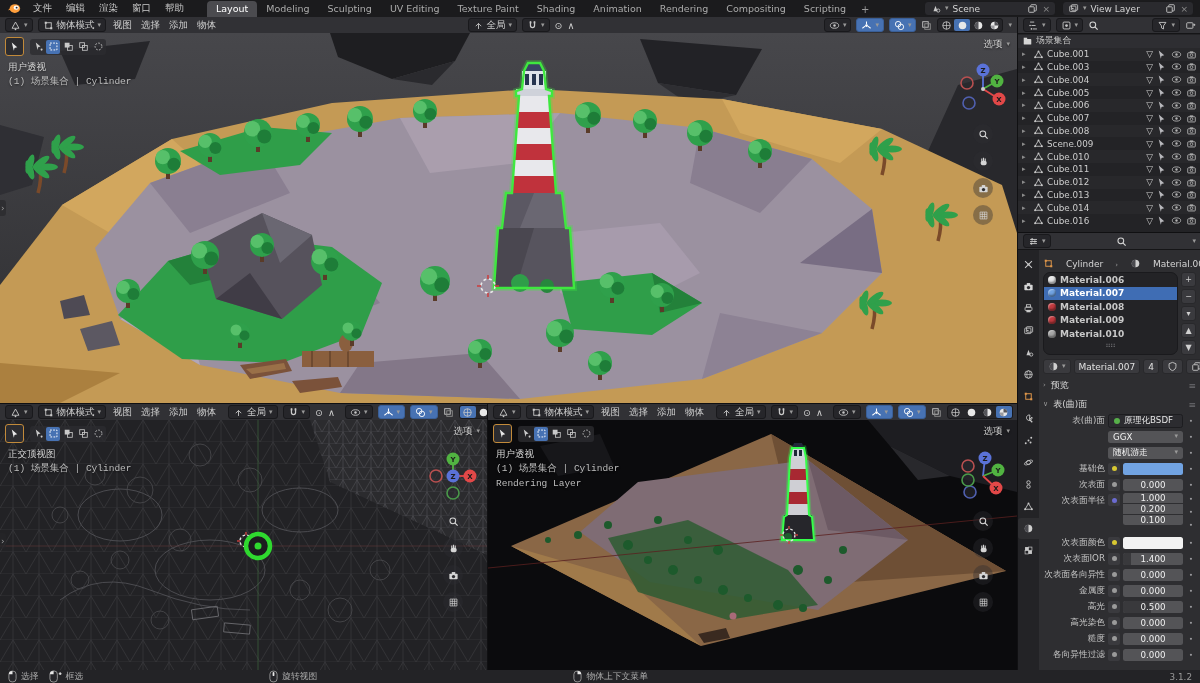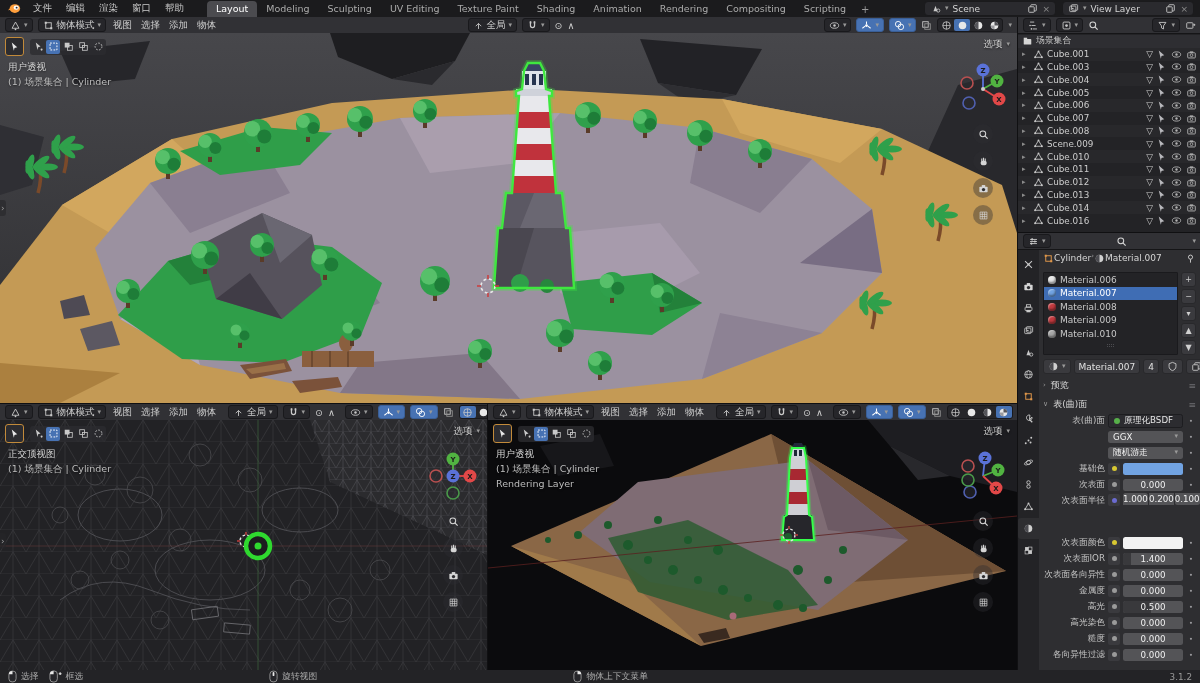--- a/index.html
+++ b/index.html
@@ -42,21 +42,21 @@
   .shade{display:inline-flex;background:#26262a;border:1px solid #19191c;border-radius:3px;height:12px;}
   .sbtn{width:16px;display:flex;align-items:center;justify-content:center;border-radius:2px;}
   .sbtn.active{background:#4772b3;}
   .vp-toolrow{position:absolute;left:5px;top:4px;display:flex;gap:6px;align-items:center;}
   .tool-main{width:17px;height:17px;border:1px solid #c28a3a;border-radius:3px;background:#2c2c30;
              display:flex;align-items:center;justify-content:center;}
   .tool-mini{display:flex;background:#2c2c30cc;border-radius:3px;padding:1px;gap:1px;}
   .tmini{width:14px;height:14px;border-radius:2px;display:flex;align-items:center;justify-content:center;}
   .tmini.active{background:#4772b3;}
   .vp-label{position:absolute;left:8px;top:26px;font-size:9.5px;color:#d8d8d8;text-shadow:0 1px 2px #0008;line-height:15px;}
-  .vp-label .dim{color:#bdbdbd;}
+  .vp-label .dim{color:#bdbdbd;font-family:Liberation Mono, monospace;}
   .vp-options{position:absolute;right:7px;top:5px;display:flex;gap:4px;align-items:center;
               font-size:9.5px;color:#d5d5d5;text-shadow:0 1px 2px #000a;}
   .vp-nav{position:absolute;right:6px;top:28px;display:flex;flex-direction:column;align-items:center;gap:7px;}
   .navbtn{width:20px;height:20px;border-radius:50%;background:#2e2e3266;display:flex;align-items:center;justify-content:center;}
   .edge-toggle{position:absolute;left:0;top:45%;color:#9a9a9a;font-size:9px;background:#26262a99;
                border-radius:0 3px 3px 0;padding:3px 1px;}
   
   #outliner{height:215px;background:#232326;display:flex;flex-direction:column;}
   .ed-header{height:16px;background:#313135;border-bottom:1px solid #151517;display:flex;
              align-items:center;gap:5px;padding:0 5px;flex:none;}
@@ -67,23 +67,23 @@
   .ol-ind{width:8px;flex:none;color:#8a8a8a;font-size:7px;}
   .ol-right{display:flex;gap:4px;align-items:center;}
   
   #properties{flex:1;margin-top:1px;background:#2e2e31;display:flex;flex-direction:column;}
   #prop-body{flex:1;display:flex;overflow:hidden;}
   #prop-tabs{width:21px;background:#232326;display:flex;flex-direction:column;align-items:center;
              padding-top:4px;gap:1px;flex:none;}
   .ptab{width:21px;height:21px;display:flex;align-items:center;justify-content:center;border-radius:3px 0 0 3px;}
   .ptab.active{background:#2e2e31;}
   #prop-content{flex:1;padding:3px 5px 0 4px;overflow:hidden;font-size:9px;}
-  #breadcrumb{display:flex;align-items:flex-start;gap:0;height:16px;color:#d5d5d5;}
+  #breadcrumb{display:flex;align-items:flex-end;gap:12px;height:16px;color:#d5d5d5;}
   #slots-wrap{display:flex;gap:3px;margin-top:3px;}
-  #slots{flex:1;background:#232326;border:1px solid #1a1a1d;border-radius:1px;overflow:hidden;}
+  #slots{flex:1;background:#232326;border:1px solid #1a1a1d;border-radius:7px;overflow:hidden;font-weight:bold;}
   .slot{display:flex;align-items:center;gap:4px;height:13.5px;padding:0 4px;color:#c8c8c8;}
   .slot.sel{background:#3f6db4;color:#fff;}
   .ball{width:8px;height:8px;border-radius:50%;flex:none;box-shadow:inset -1px -2px 2px #0006, inset 1px 1px 1px #fff5;}
   .slot-grip{height:7px;display:flex;align-items:center;justify-content:center;color:#77777a;font-size:6px;}
   #slot-btns{display:flex;flex-direction:column;gap:2px;width:15px;flex:none;}
   .sqbtn{height:13px;background:#3a3a3e;border:1px solid #28282b;border-radius:3px;color:#d0d0d0;
          display:flex;align-items:center;justify-content:center;font-size:8px;line-height:1;}
   #datablock{display:flex;align-items:center;gap:3px;margin-top:4px;height:15px;}
   .db-seg{display:flex;align-items:center;gap:3px;background:#3a3a3e;border:1px solid #28282b;height:13px;
           border-radius:3px;padding:0 4px;color:#e0e0e0;}
@@ -93,21 +93,21 @@
   .plabel{width:62px;text-align:right;color:#c3c3c3;flex:none;overflow:hidden;white-space:nowrap;font-size:8.7px;}
   .socket{width:12px;height:12px;background:#3a3a3e;border-radius:2px;display:flex;align-items:center;
           justify-content:center;flex:none;}
   .socket i{width:5px;height:5px;border-radius:50%;display:block;}
   .pfield{flex:1;height:12px;background:#545457;border-radius:2.5px;position:relative;display:flex;
           align-items:center;justify-content:center;color:#f0f0f0;font-size:8.7px;overflow:hidden;}
   .pfield .fill{position:absolute;left:0;top:0;bottom:0;background:#39393c;}
   .pfield .v{position:relative;}
   .pfield.drop{justify-content:space-between;padding:0 5px;box-sizing:border-box;}
   .pdot{width:10px;flex:none;text-align:center;color:#9a9a9e;font-size:7px;}
-  .vecbox{flex:1;display:flex;flex-direction:row;gap:1px;}
+  .vecbox{flex:1;display:flex;flex-direction:column;gap:1px;}
   .vecbox .pfield{border-radius:0;}
   .vecbox .pfield:first-child{border-radius:2.5px 2.5px 0 0;}
   .vecbox .pfield:last-child{border-radius:0 0 2.5px 2.5px;}
   .shaderfield{flex:1;height:12px;background:#2c2c30;border:1px solid #1d1d20;border-radius:2.5px;
                display:flex;align-items:center;gap:4px;padding:0 5px;color:#e5e5e5;font-size:8.7px;}
   .gdot{width:6px;height:6px;border-radius:50%;background:#57b04a;flex:none;}
   
   #statusbar{position:absolute;left:0;bottom:0;width:1200px;height:13px;background:#232326;
              display:flex;align-items:center;font-size:8.8px;color:#ababab;padding:0 8px;box-sizing:border-box;gap:6px;}
   .hint{display:flex;align-items:center;gap:4px;}

